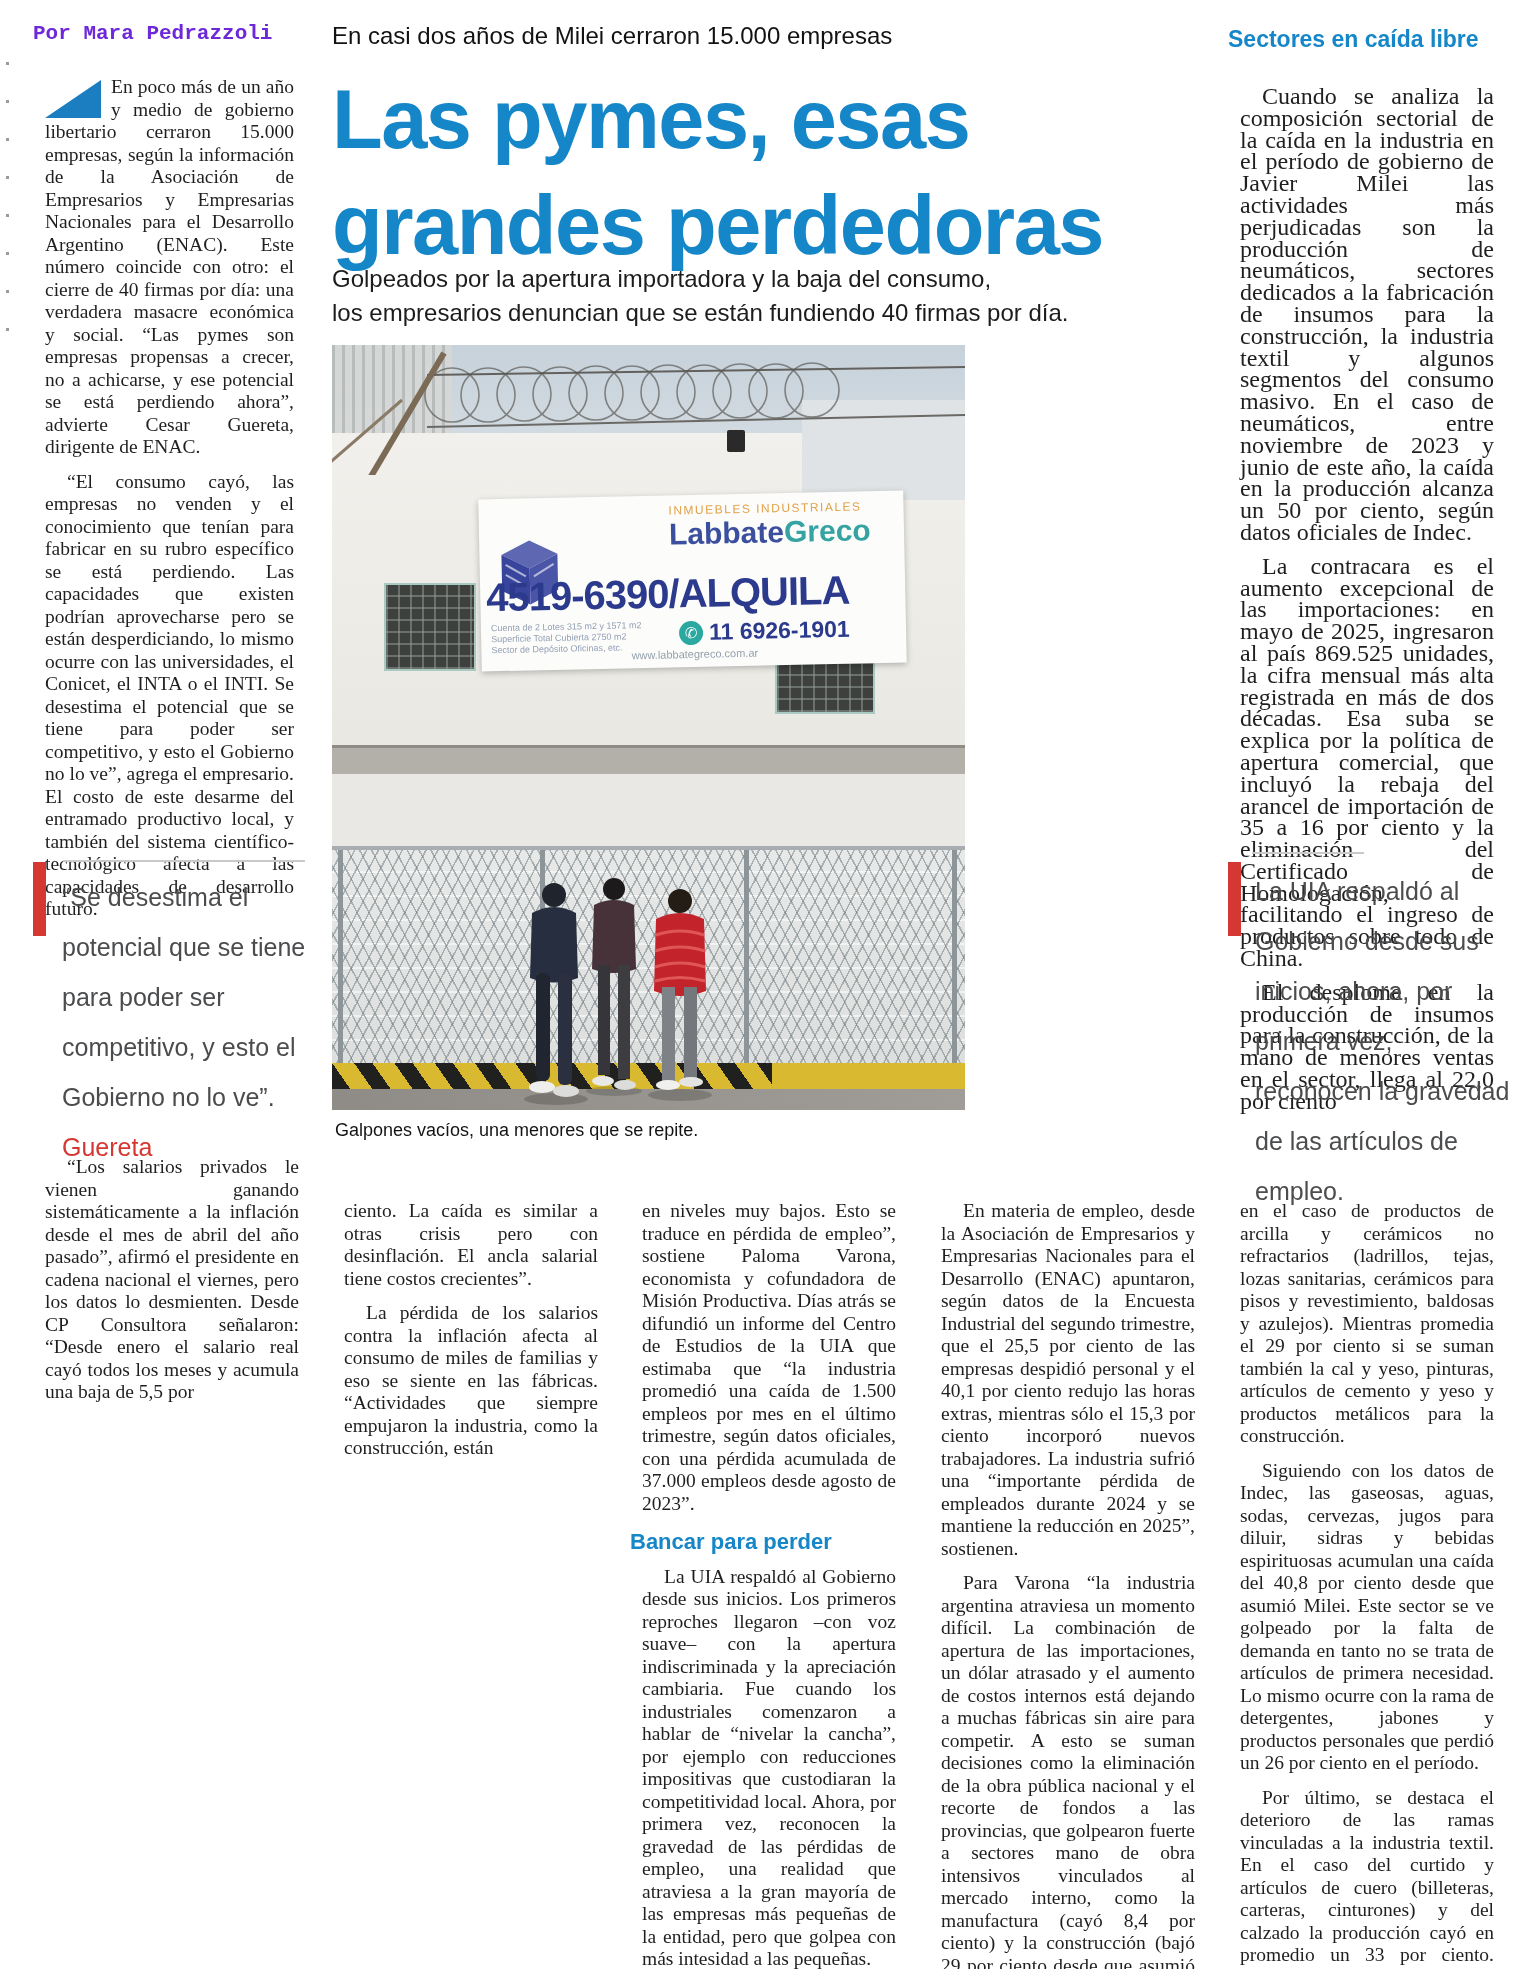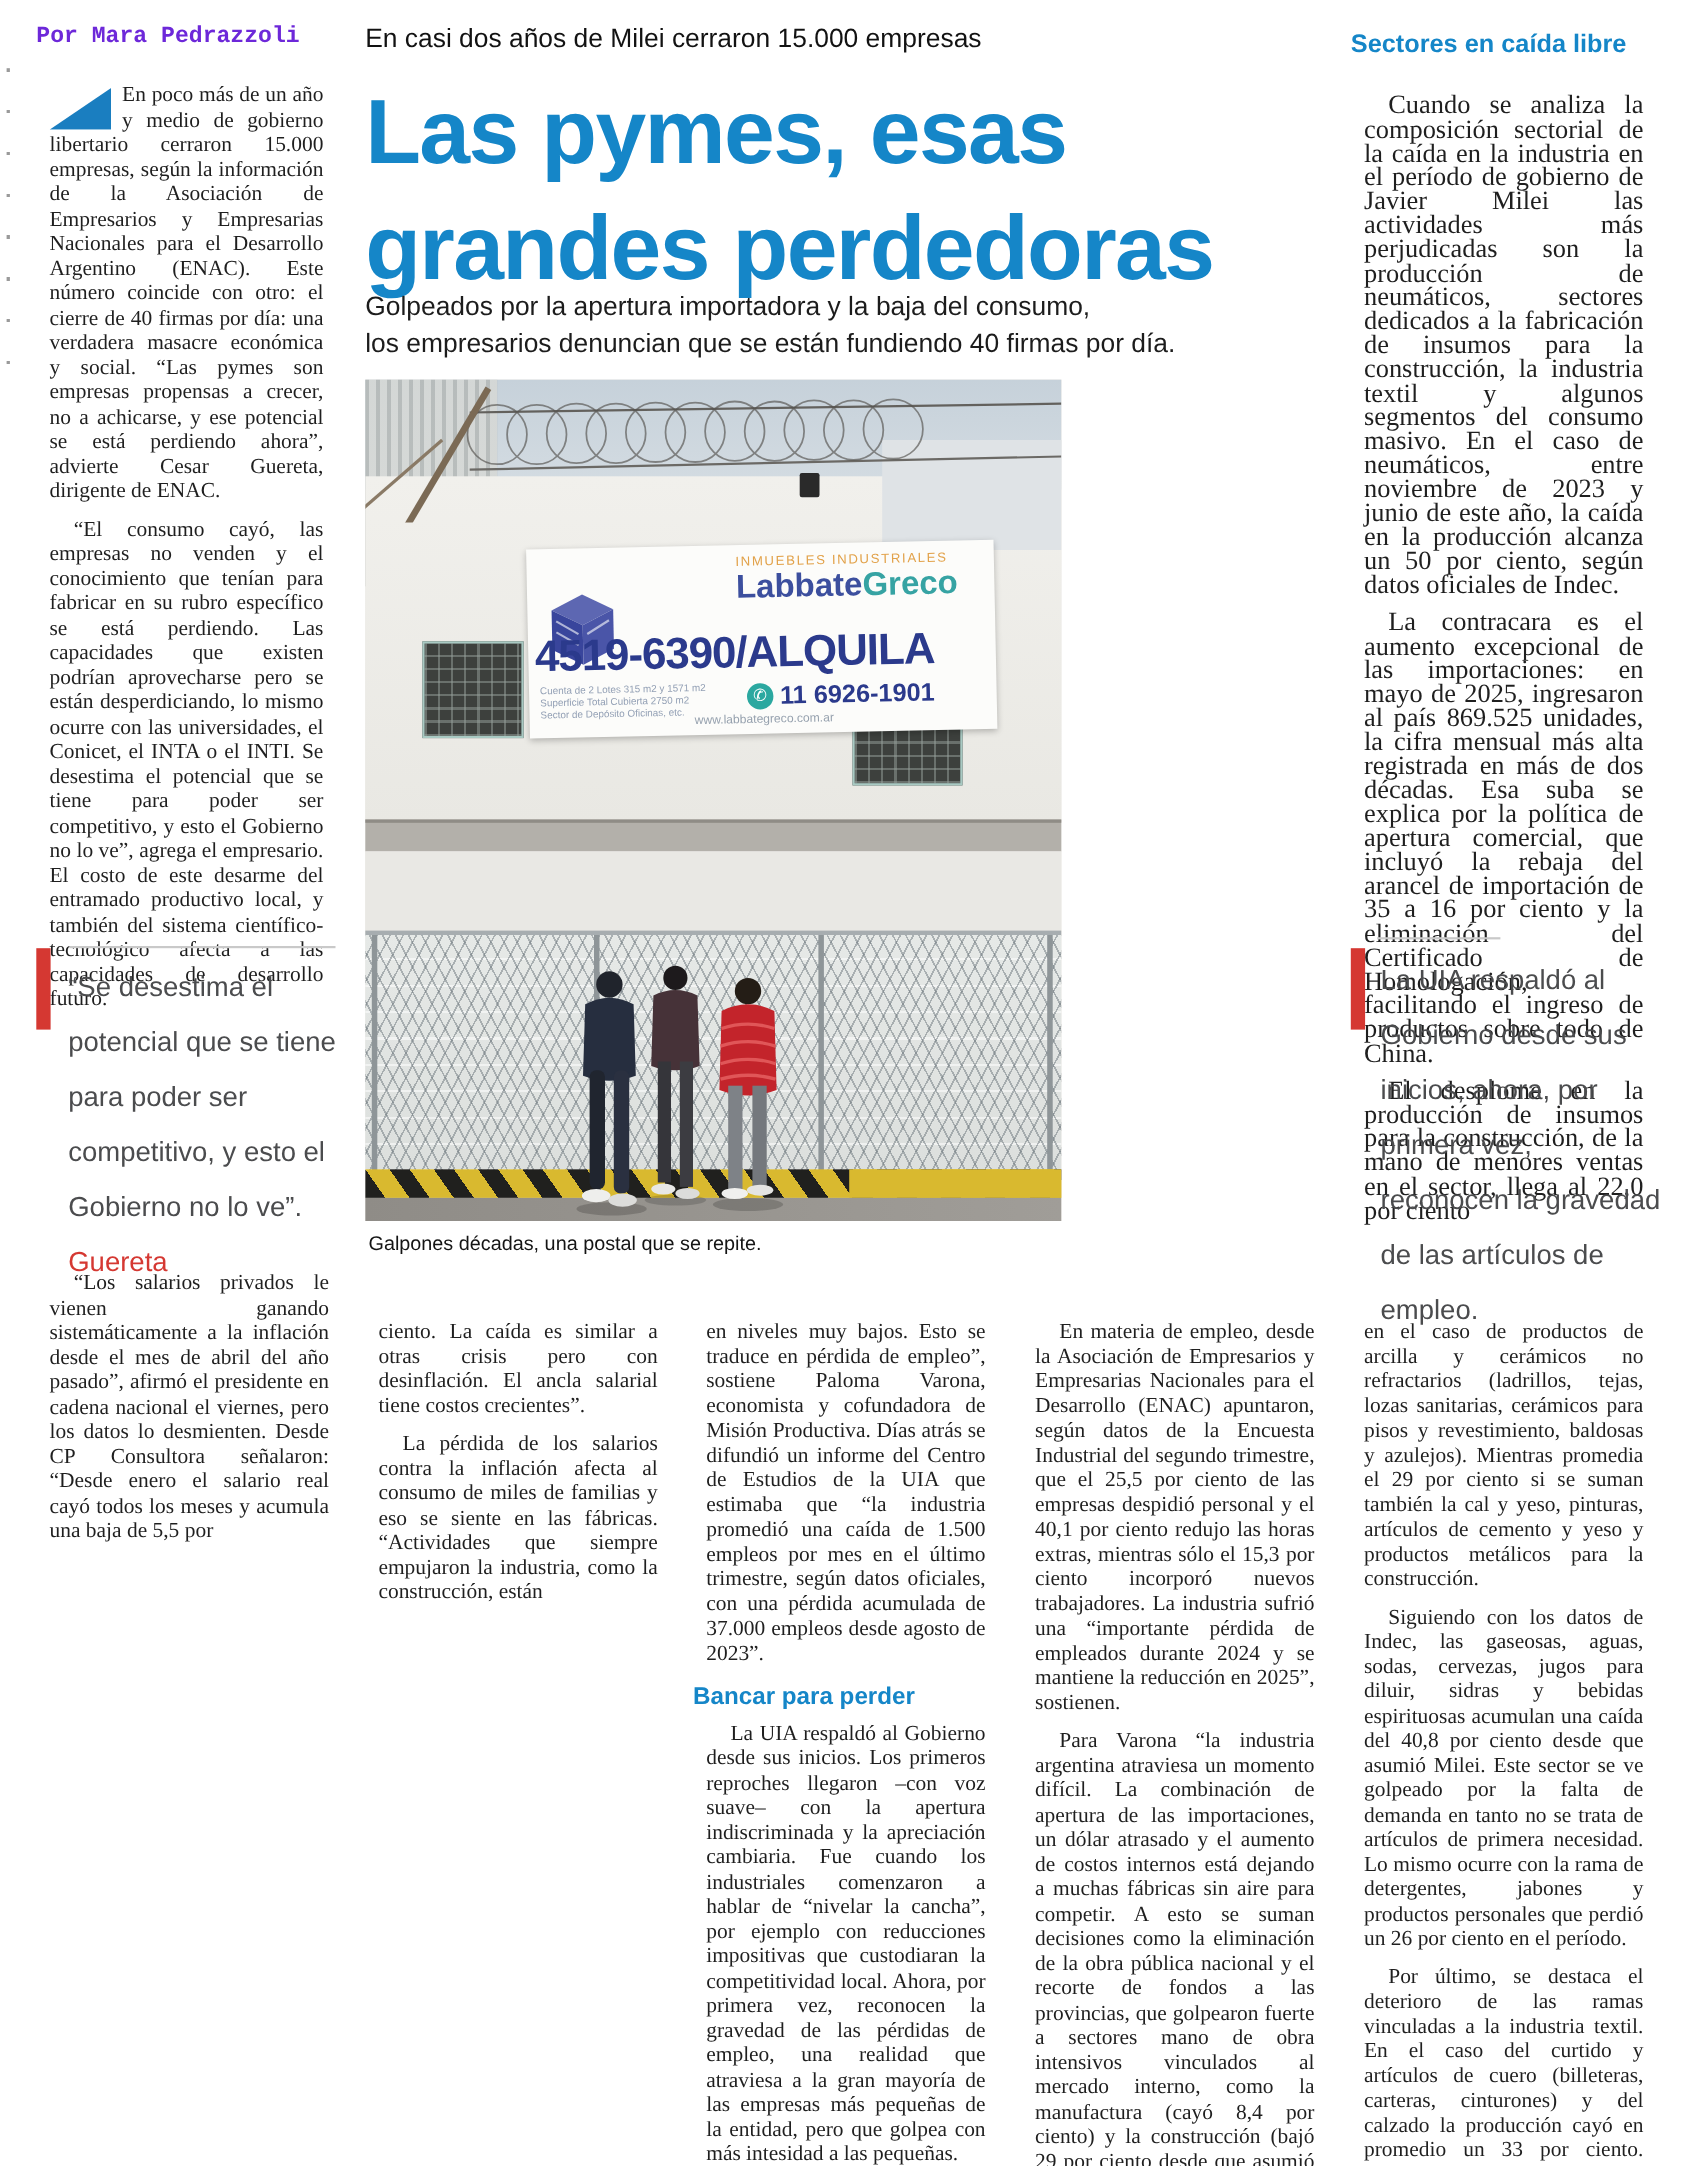--- a/index.html
+++ b/index.html
@@ -190,21 +190,21 @@
         <path d="M153 94 Q178 86 203 94"></path>
           <path d="M153 108 Q178 101 203 108"></path>
       </g>
       <rect x="160" y="114" width="13" height="94" fill="#7e8287"></rect>
       <rect x="182" y="114" width="13" height="92" fill="#74787d"></rect>
       <ellipse cx="166" cy="212" rx="12" ry="5" fill="#f0f0ee"></ellipse>
       <ellipse cx="189" cy="209" rx="12" ry="5" fill="#e4e4e2"></ellipse>
     </svg>
   </figure>
 
-  <div class="abs caption" style="left:335px;top:1120px;">Galpones décadas, una postal que se repite.</div>
+  <div class="abs caption" style="left:335px;top:1120px;">Galpones vacíos, una menores que se repite.</div>
 
   <div class="abs rule" style="left:63px;top:860px;width:242px;"></div>
   <div class="abs redbar" style="left:33px;top:862px;"></div>
   <div class="abs" style="left:62px;top:872px;width:252px;">
     <div class="pq-text">“Se desestima el potencial que se tiene para poder ser competitivo, y esto el Gobierno no lo ve”.</div>
     <div class="pq-attr">Guereta</div>
   </div>
 
   <div class="abs sb-head" style="left:1228px;top:26px;">Sectores en caída libre</div>
   <div class="abs body-text sb-top" style="left:1228px;top:74px;width:278px;">

